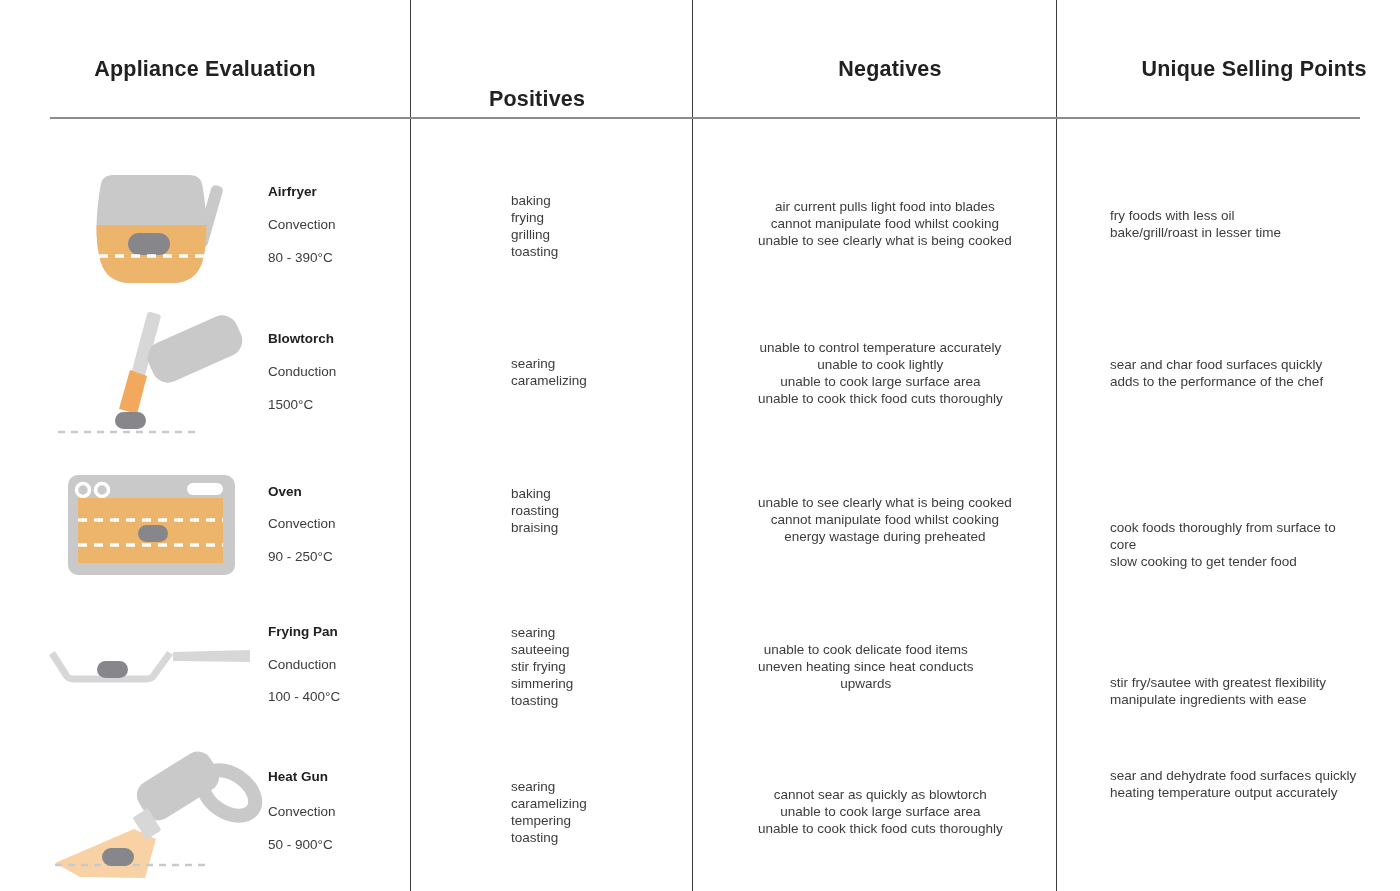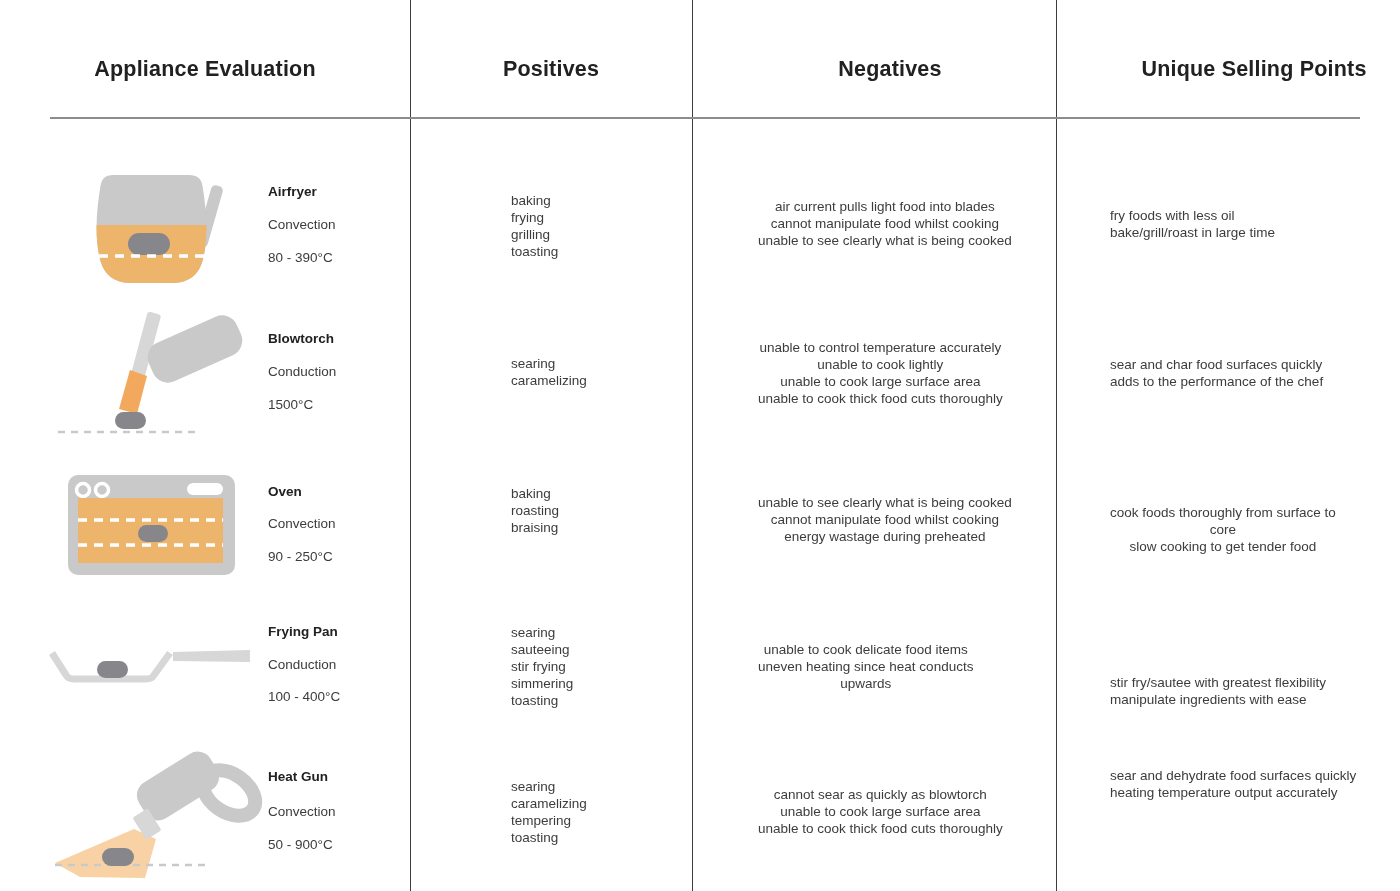--- a/index.html
+++ b/index.html
@@ -7,36 +7,36 @@
     position:relative;width:1400px;height:891px;background:var(--bg,#fff);
     font-family:"Liberation Sans", sans-serif;overflow:hidden;
   }
   .vline{position:absolute;top:0;bottom:0;width:1px;background:var(--divider);}
   .vl-1{left:410px;} .vl-2{left:692px;} .vl-3{left:1056px;}
   .hline{position:absolute;left:50px;width:1310px;top:117px;height:2px;background:var(--header-rule);}
   .col-header{
     position:absolute;top:54px;height:30px;line-height:30px;text-align:center;
     font-size:21.5px;font-weight:700;color:var(--text-dark);letter-spacing:.2px;
   }
-  .ch-1{left:0;width:410px;} .ch-2{left:410px;width:282px;}
+  .ch-1{left:0;width:410px;} .ch-2{left:396px;width:282px;margin-top:30px;}
   .ch-3{left:692px;width:364px;margin-left:16px;} .ch-4{left:1056px;width:396px;}
 
   .cell{position:absolute;font-size:13.5px;line-height:17px;color:var(--text-body);}
   .name{font-weight:700;color:var(--text-dark);}
   .c1{left:268px;} .cpos{left:511px;} .cneg{left:758px;text-align:center;} .cusp{left:1110px;}
 
   
   .n-r0{top:183px;} .e-r0{top:216px;} .t-r0{top:249px;}
   .n-r1{top:330px;} .e-r1{top:363px;} .t-r1{top:396px;}
   .n-r2{top:483px;} .e-r2{top:515px;} .t-r2{top:548px;}
   .n-r3{top:623px;} .e-r3{top:656px;} .t-r3{top:688px;}
   .n-r4{top:768px;} .e-r4{top:803px;} .t-r4{top:836px;}
   .p-r0{top:192px;} .g-r0{top:198px;} .u-r0{top:207px;}
   .p-r1{top:355px;} .g-r1{top:339px;} .u-r1{top:356px;}
-  .p-r2{top:485px;} .g-r2{top:494px;} .u-r2{top:504px;text-align:center;}
+  .p-r2{top:485px;} .g-r2{top:494px;} .u-r2{top:519px;}
   .p-r3{top:624px;} .g-r3{top:641px;} .u-r3{top:650px;margin-top:24px;}
   .p-r4{top:778px;} .g-r4{top:786px;} .u-r4{top:767px;}
 
   .icon{position:absolute;}
   .icon-airfryer{left:85px;top:170px;width:155px;height:118px;}
   .icon-blowtorch{left:55px;top:310px;width:200px;height:130px;}
   .icon-oven{left:65px;top:473px;width:175px;height:105px;}
   .icon-pan{left:45px;top:638px;width:215px;height:50px;}
   .icon-heatgun{left:50px;top:745px;width:215px;height:140px;}
 
@@ -89,21 +89,21 @@
         <div>grilling</div>
         <div>toasting</div>
       </div>
     <div class="cell cneg g-r0">
         <div>air current pulls light food into blades</div>
         <div>cannot manipulate food whilst cooking</div>
         <div>unable to see clearly what is being cooked</div>
       </div>
     <div class="cell cusp u-r0">
         <div>fry foods with less oil</div>
-        <div>bake/grill/roast in large time</div>
+        <div>bake/grill/roast in lesser time</div>
       </div>
   </div>
 
   <div>
     <svg class="icon icon-blowtorch" viewBox="0 0 200 130">
       <rect class="i-gray-light" x="84" y="2" width="14" height="66" rx="3" transform="rotate(15 91 35)"></rect>
       <rect class="i-gray" x="92" y="18" width="96" height="42" rx="16" transform="rotate(-24 140 39)"></rect>
       <polygon class="i-flame" points="75,60 92,66 82,104 64,99"></polygon>
       <line class="s-dash" x1="3" y1="122" x2="145" y2="122"></line>
       <rect class="i-food" x="60" y="102" width="31" height="17" rx="8.5"></rect>

